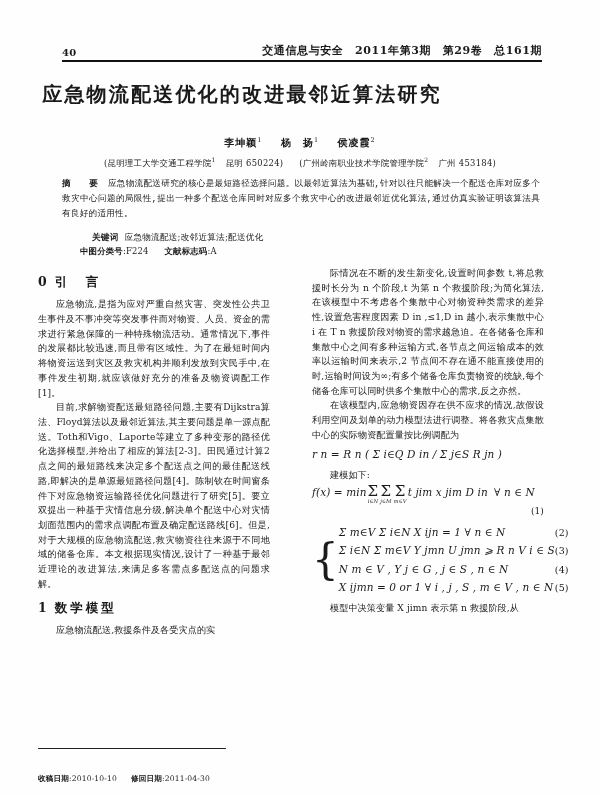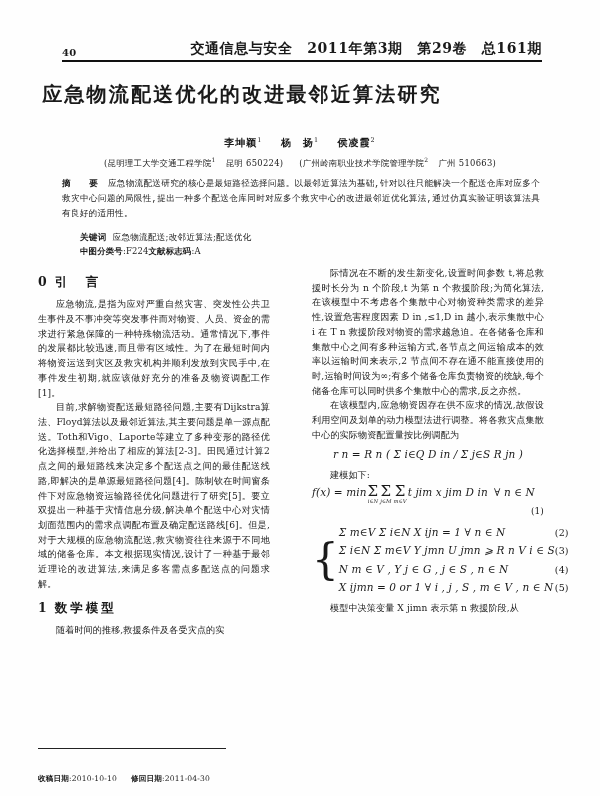--- a/index.html
+++ b/index.html
@@ -36,21 +36,21 @@
     align-items: flex-end;
     font-size: 8.5px;
     font-weight: bold;
     letter-spacing: 0.2px;
   }
   .runhead .folio {
     font-family: "DejaVu Serif", serif;
     font-size: 10px;
   }
   .runhead .journal {
-    font-size: 14px;
+    font-size: 11px;
     letter-spacing: 0.6px;
     white-space: nowrap;
   }
   .rule {
     position: absolute;
     left: 62px;
     top: 60px;
     width: 480px;
     height: 1.6px;
     background: #111;
@@ -108,30 +108,30 @@
     margin-right: 5px;
   }
   .kw {
     position: absolute;
     left: 80px;
     top: 232px;
     width: 460px;
     font-size: 8.6px;
     letter-spacing: 0.25px;
   }
-  .kw .lbl { font-weight: bold; margin-right: 6px; }
+  .kw .lbl { font-weight: bold; margin-right: 6px; margin-left: 12px; }
   .clc {
     position: absolute;
     left: 80px;
     top: 246px;
     width: 470px;
     font-size: 8.4px;
     letter-spacing: 0.2px;
     display: flex;
-    gap: 0;
+    gap: 16px;
   }
   .clc b { font-weight: bold; }
 
   
   .col {
     position: absolute;
     top: 266px;
     width: 232px;
     font-size: 9.1px;
     line-height: 1.62;
@@ -229,21 +229,21 @@
 
   <div class="authors">
     <span>李坤颖</span><span class="sup">1</span><span class="gap"></span>
     <span>杨　扬</span><span class="sup">1</span><span class="gap"></span>
     <span>侯凌霞</span><span class="sup">2</span>
   </div>
 
   <div class="affil">
     <span>(昆明理工大学交通工程学院</span><span class="sup">1</span><span class="gap"></span><span>昆明 650224)</span>
     <span class="gap"></span>
-    <span>(广州岭南职业技术学院管理学院</span><span class="sup">2</span><span class="gap"></span><span>广州 510663)</span>
+    <span>(广州岭南职业技术学院管理学院</span><span class="sup">2</span><span class="gap"></span><span>广州 453184)</span>
   </div>
 
   <div class="abstract">
     <span class="lbl">摘　要</span><span>应急物流配送研究的核心是最短路径选择问题。以最邻近算法为基础,针对以往只能解决一个配送仓库对应多个救灾中心问题的局限性,提出一种多个配送仓库同时对应多个救灾中心的改进最邻近优化算法,通过仿真实验证明该算法具有良好的适用性。</span>
   </div>
 
   <div class="kw">
     <span class="lbl">关键词</span><span>应急物流配送;改邻近算法;配送优化</span>
   </div>
 
@@ -255,28 +255,28 @@
   <div class="col col-left">
     <div class="sec">
       <span class="num">0</span><span>引　言</span>
     </div>
     <p class="body">应急物流,是指为应对严重自然灾害、突发性公共卫生事件及不事冲突等突发事件而对物资、人员、资金的需求进行紧急保障的一种特殊物流活动。通常情况下,事件的发展都比较迅速,而且带有区域性。为了在最短时间内将物资运送到灾区及救灾机构并顺利发放到灾民手中,在事件发生初期,就应该做好充分的准备及物资调配工作[1]。</p>
     <p class="body">目前,求解物资配送最短路径问题,主要有Dijkstra算法、Floyd算法以及最邻近算法,其主要问题是单一源点配送。Toth和Vigo、Laporte等建立了多种变形的路径优化选择模型,并给出了相应的算法[2-3]。田民通过计算2点之间的最短路线来决定多个配送点之间的最佳配送线路,即解决的是单源最短路径问题[4]。陈制钦在时间窗条件下对应急物资运输路径优化问题进行了研究[5]。要立双提出一种基于灾情信息分级,解决单个配送中心对灾情划面范围内的需求点调配布置及确定配送路线[6]。但是,对于大规模的应急物流配送,救灾物资往往来源于不同地域的储备仓库。本文根据现实情况,设计了一种基于最邻近理论的改进算法,来满足多客需点多配送点的问题求解。</p>
 
     <div class="sec">
       <span class="num">1</span><span>数学模型</span>
     </div>
-    <p class="body">随着时间的推移,救援条件及各受灾点的实</p>
+    <p class="body">应急物流配送,救援条件及各受灾点的实</p>
   </div>
 
   <div class="col col-right">
     <p class="body">际情况在不断的发生新变化,设置时间参数 t,将总救援时长分为 n 个阶段,t 为第 n 个救援阶段;为简化算法,在该模型中不考虑各个集散中心对物资种类需求的差异性,设置危害程度因素 D in ,≤1,D in 越小,表示集散中心 i 在 T n 救援阶段对物资的需求越急迫。在各储备仓库和集散中心之间有多种运输方式,各节点之间运输成本的效率以运输时间来表示,2 节点间不存在通不能直接使用的时,运输时间设为∞;有多个储备仓库负责物资的统缺,每个储备仓库可以同时供多个集散中心的需求,反之亦然。</p>
     <p class="body">在该模型内,应急物资因存在供不应求的情况,故假设利用空间及划单的动力模型法进行调整。将各救灾点集散中心的实际物资配置量按比例调配为</p>
 
-    <div style="text-align:center;margin:3px 0 5px 0;">
+    <div style="margin:3px 0 5px 0;">
       <span class="math">r n = R n ( Σ i∈Q D in / Σ j∈S R jn )</span>
     </div>
 
     <div class="indentnote">建模如下:</div>
 
     <div style="font-size:9.5px;">
       <span class="math">f(x) = min</span><span class="sum">
           <span class="big">Σ</span>
           <span class="lim">i∈N</span>
         </span><span class="sum">

